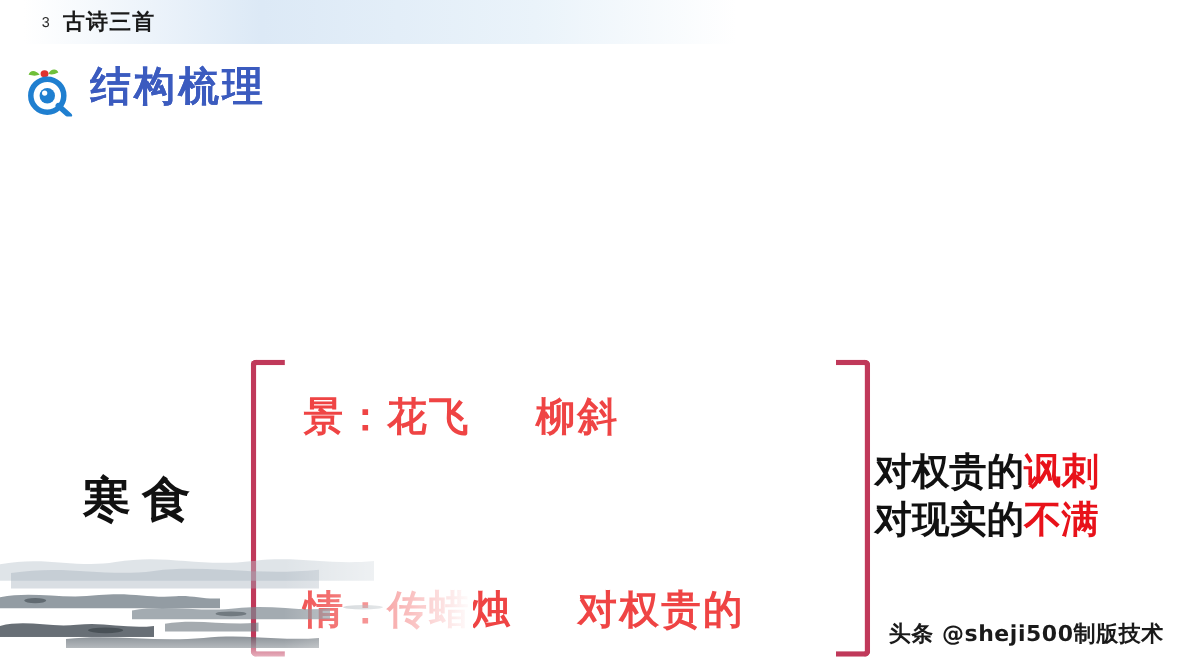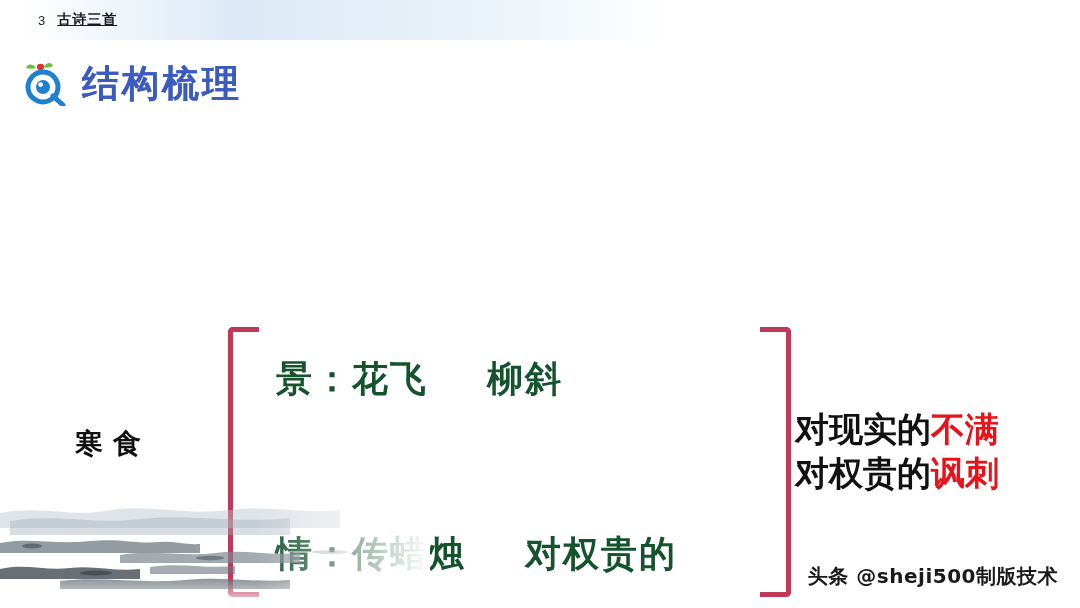--- a/index.html
+++ b/index.html
@@ -18,48 +18,48 @@
   }
   .topbar-inner{
     position:absolute;left:38px;top:20px;
     display:flex;align-items:center;gap:12px;
     transform:translateY(-50%);
   }
   .topbar-num{
     font-size:13px;color:#2b2b2b;font-weight:400;
   }
   .topbar-title{
-    font-size:14px;color:#1a1a1a;font-weight:700;letter-spacing:1px;text-decoration:underline;
+    font-size:20px;color:#1a1a1a;font-weight:700;letter-spacing:1px;
   }
 
   
   .section-head{
     position:absolute;left:22px;top:60px;
-    display:flex;align-items:center;gap:14px;
+    display:flex;align-items:flex-start;gap:14px;
   }
   .logo-badge{
     position:relative;width:46px;height:46px;flex:0 0 46px;
   }
   .logo-badge svg{display:block;}
   .section-title{
     font-size:37px;font-weight:700;color:#3b5bbf;
     font-family:"DejaVu Sans","Liberation Sans",sans-serif;
     letter-spacing:3px;
     line-height:1;
     background:linear-gradient(to bottom,#4a6fd0 0%,#3b5bbf 55%,#2f4aa8 100%);
     -webkit-background-clip:text;background-clip:text;
   }
 
   
   .diagram{
     position:absolute;left:0;top:150px;width:1080px;height:300px;
   }
   .lead-term{
     position:absolute;left:75px;top:275px;
-    font-size:28px;font-weight:700;color:#111;
+    font-size:44px;font-weight:700;color:#111;
     letter-spacing:10px;
     font-family:"DejaVu Sans","Liberation Sans",sans-serif;
   }
 
   
   .bracket{
     position:absolute;
   }
   .bracket-left{
     left:228px;top:177px;width:26px;height:260px;
@@ -71,21 +71,21 @@
   .bracket-right{
     left:760px;top:177px;width:26px;height:260px;
     border-top:5px solid #c0395a;
     border-bottom:5px solid #c0395a;
     border-right:5px solid #c0395a;
     border-radius:0 5px 5px 0;
   }
 
   .branch{
     position:absolute;
-    font-size:36px;font-weight:700;color:#14532d;
+    font-size:36px;font-weight:700;color:#ef4444;
     font-family:"DejaVu Sans","Liberation Sans",sans-serif;
     letter-spacing:2px;white-space:nowrap;
   }
   .branch-scene{left:276px;top:205px;}
   .branch-feel{left:276px;top:380px;}
   .gapspace{display:inline-block;width:30px;}
 
   .conclusion{
     position:absolute;left:795px;top:258px;
     font-size:34px;font-weight:700;
@@ -152,24 +152,24 @@
   </div>
 
   <div class="branch branch-feel">
     <span>情：传蜡烛</span>
     <span class="gapspace"></span>
     <span>对权贵的</span>
   </div>
 
   <div class="conclusion">
     <div>
-      <span class="conc-black">对现实的</span><span class="conc-red">不满</span>
+      <span class="conc-black">对权贵的</span><span class="conc-red">讽刺</span>
     </div>
     <div>
-      <span class="conc-black">对权贵的</span><span class="conc-red">讽刺</span>
+      <span class="conc-black">对现实的</span><span class="conc-red">不满</span>
     </div>
   </div>
 </div>
 
 <div class="ink">
   <svg width="430" height="125" viewBox="0 0 430 125" xmlns="http://www.w3.org/2000/svg">
     <defs>
       <linearGradient id="mistg" x1="0" y1="0" x2="0" y2="1">
         <stop offset="0%" stop-color="#ffffff" stop-opacity="0"></stop>
         <stop offset="100%" stop-color="#ffffff" stop-opacity="0.95"></stop>

